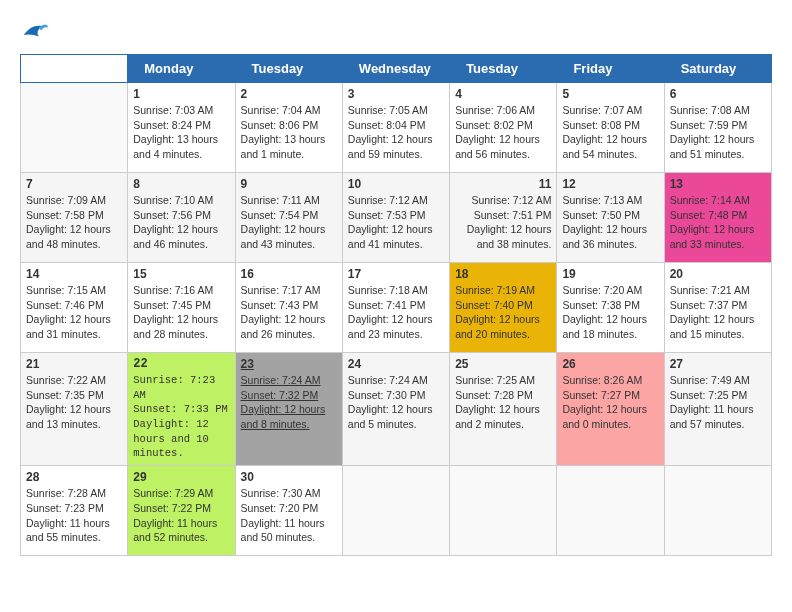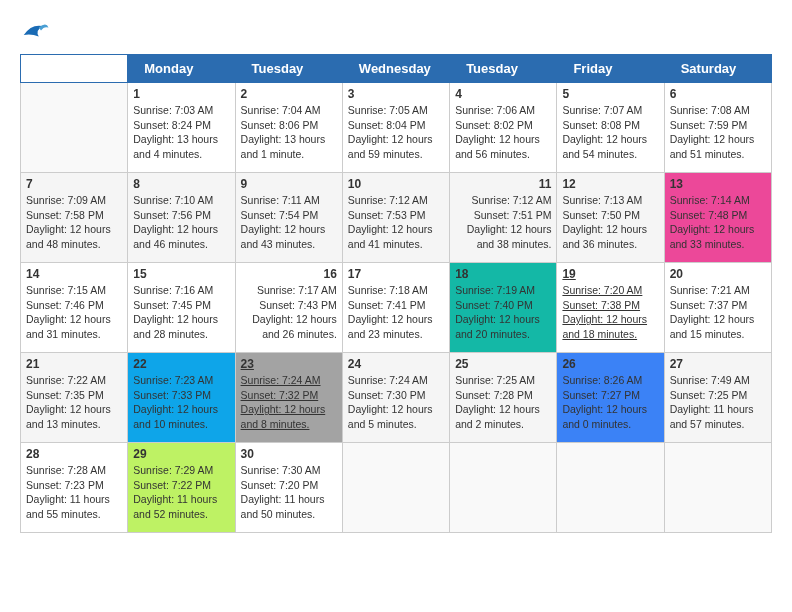--- a/index.html
+++ b/index.html
@@ -227,45 +227,45 @@
         </div>
         </td>
         <td style="background-color: rgb(255, 255, 255);">
           <span class="day-num">15</span>
         <div class="cell-info">
           <div>Sunrise: 7:16 AM</div>
           <div>Sunset: 7:45 PM</div>
           <div>Daylight: 12 hours and 28 minutes.</div>
         </div>
         </td>
-        <td style="background-color: rgb(255, 255, 255); text-align: right;">
+        <td style="background-color: rgb(255, 255, 255);">
           <span class="day-num">16</span>
         <div class="cell-info">
           <div>Sunrise: 7:17 AM</div>
           <div>Sunset: 7:43 PM</div>
           <div>Daylight: 12 hours and 26 minutes.</div>
         </div>
         </td>
         <td style="background-color: rgb(255, 255, 255);">
           <span class="day-num">17</span>
         <div class="cell-info">
           <div>Sunrise: 7:18 AM</div>
           <div>Sunset: 7:41 PM</div>
           <div>Daylight: 12 hours and 23 minutes.</div>
         </div>
         </td>
-        <td style="background-color: #14b8a6;">
+        <td style="background-color: #eab308;">
           <span class="day-num">18</span>
         <div class="cell-info">
           <div>Sunrise: 7:19 AM</div>
           <div>Sunset: 7:40 PM</div>
           <div>Daylight: 12 hours and 20 minutes.</div>
         </div>
         </td>
-        <td style="background-color: rgb(255, 255, 255); text-decoration: underline;">
+        <td style="background-color: rgb(255, 255, 255);">
           <span class="day-num">19</span>
         <div class="cell-info">
           <div>Sunrise: 7:20 AM</div>
           <div>Sunset: 7:38 PM</div>
           <div>Daylight: 12 hours and 18 minutes.</div>
         </div>
         </td>
         <td style="background-color: rgb(255, 255, 255);">
           <span class="day-num">20</span>
         <div class="cell-info">
@@ -277,21 +277,21 @@
       </tr>
       <tr>
         <td style="background-color: rgb(245, 245, 245);">
           <span class="day-num">21</span>
         <div class="cell-info">
           <div>Sunrise: 7:22 AM</div>
           <div>Sunset: 7:35 PM</div>
           <div>Daylight: 12 hours and 13 minutes.</div>
         </div>
         </td>
-        <td style="background-color: #0ea5e9;">
+        <td style="background-color: #bef264; font-family: Liberation Mono, monospace;">
           <span class="day-num">22</span>
         <div class="cell-info">
           <div>Sunrise: 7:23 AM</div>
           <div>Sunset: 7:33 PM</div>
           <div>Daylight: 12 hours and 10 minutes.</div>
         </div>
         </td>
         <td style="background-color: #a3a3a3; text-decoration: underline;">
           <span class="day-num">23</span>
         <div class="cell-info">
@@ -309,21 +309,21 @@
         </div>
         </td>
         <td style="background-color: rgb(245, 245, 245);">
           <span class="day-num">25</span>
         <div class="cell-info">
           <div>Sunrise: 7:25 AM</div>
           <div>Sunset: 7:28 PM</div>
           <div>Daylight: 12 hours and 2 minutes.</div>
         </div>
         </td>
-        <td style="background-color: #3b82f6;">
+        <td style="background-color: #fca5a5;">
           <span class="day-num">26</span>
         <div class="cell-info">
           <div>Sunrise: 8:26 AM</div>
           <div>Sunset: 7:27 PM</div>
           <div>Daylight: 12 hours and 0 minutes.</div>
         </div>
         </td>
         <td style="background-color: rgb(245, 245, 245); margin-left: 30px;">
           <span class="day-num">27</span>
         <div class="cell-info">

